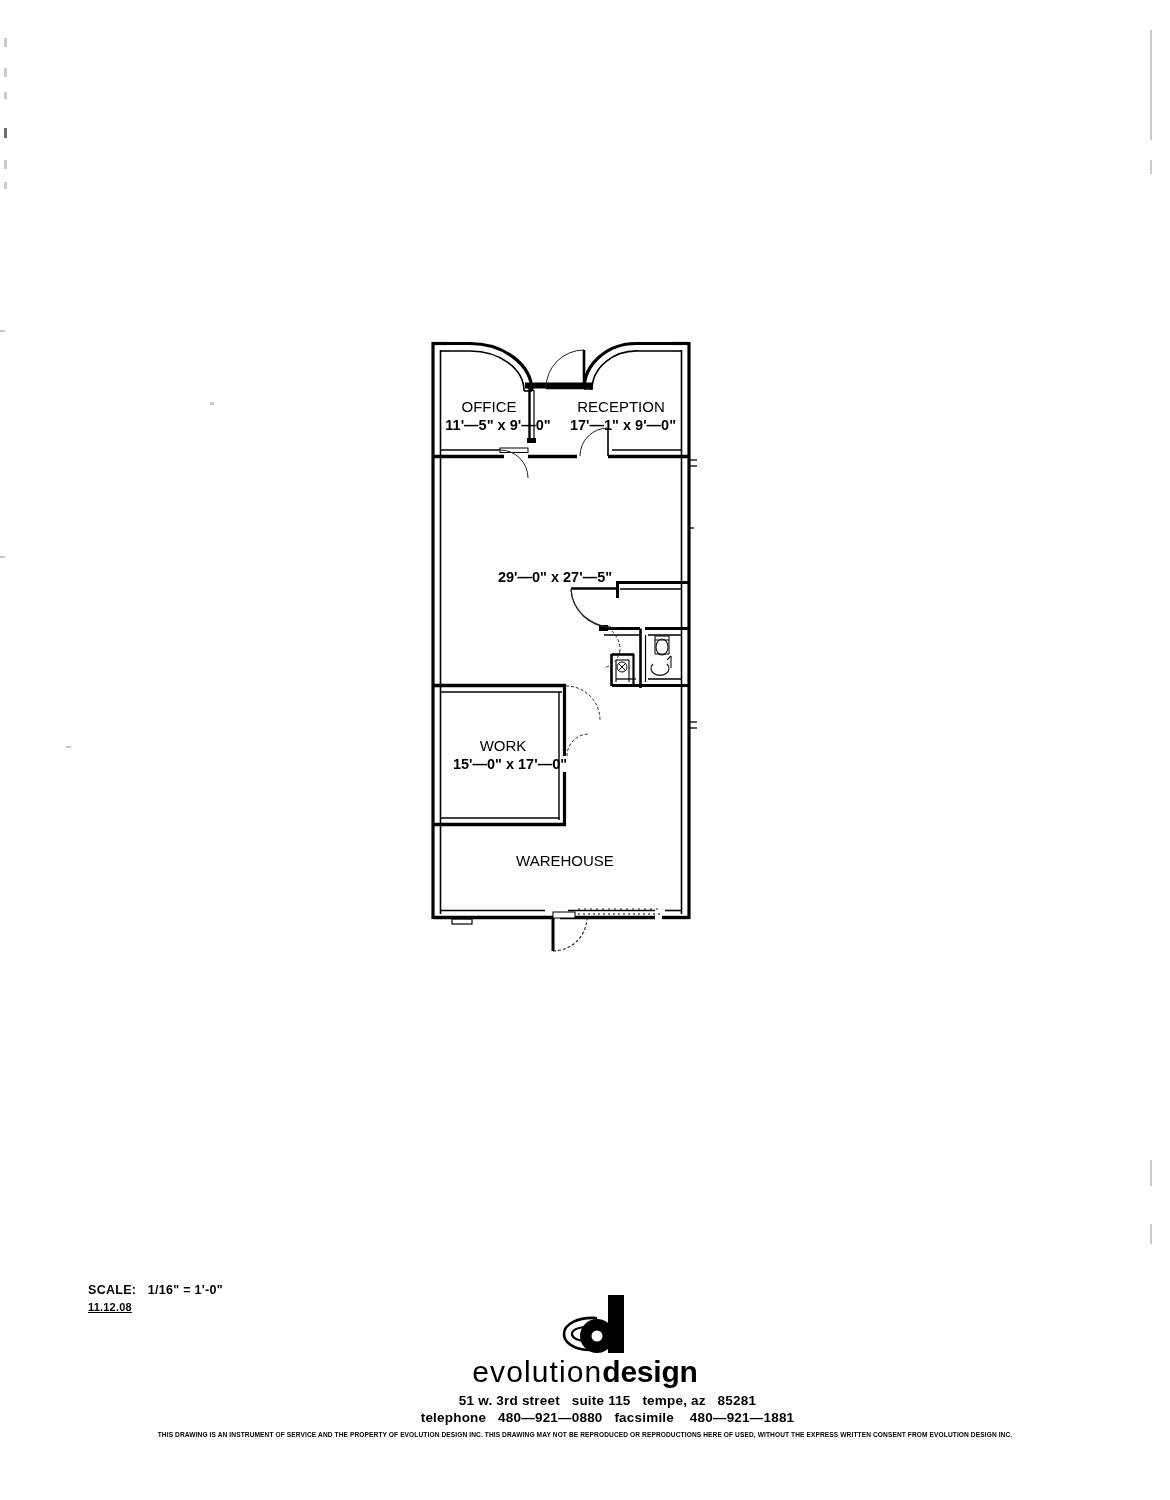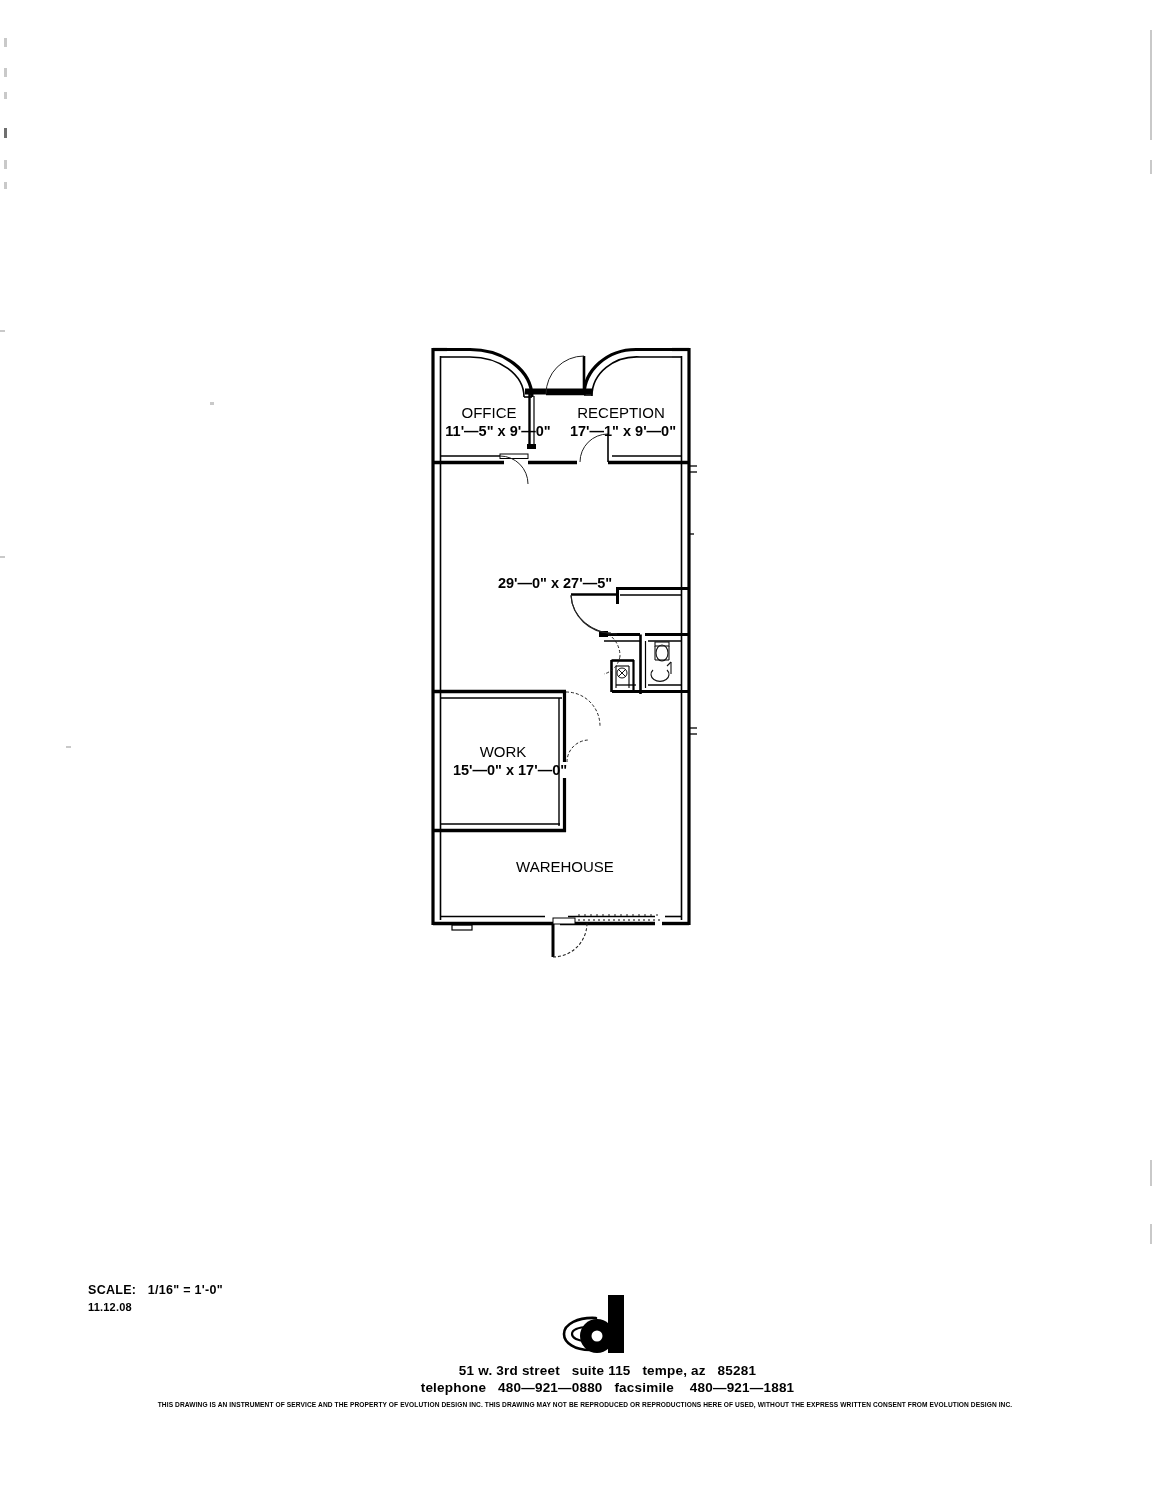--- a/index.html
+++ b/index.html
@@ -17,21 +17,21 @@
   }
   #sheet {
     position: absolute;
     inset: 0;
   }
 
   
   #plan-wrap {
     position: absolute;
     left: 0;
-    top: 10px;
+    top: 4px;
     width: 1170px;
     height: 1205px;
     pointer-events: none;
   }
   #plan-svg { display: block; }
 
   
   #left-titleblock {
     position: absolute;
     left: 88px;
@@ -44,20 +44,21 @@
     letter-spacing: 0.3px;
     white-space: pre;
     line-height: 1.25;
   }
   .tb-date {
     font-size: 11px;
     font-weight: bold;
     letter-spacing: 0.2px;
     line-height: 1.3;
     margin-top: 1px;
+    text-decoration: underline;
   }
   .tb-sheetno {
     font-size: 30px;
     font-weight: normal;
     letter-spacing: 0.5px;
     line-height: 1.05;
     margin-top: 3px;
   }
 
   
@@ -372,20 +373,23 @@
 
         <rect x="64" y="0" width="16" height="58" fill="#000"></rect>
         <circle cx="53" cy="41" r="17" fill="#000"></circle>
         <circle cx="53" cy="41" r="5.5" fill="#fff"></circle>
 
         <path d="M 52 23 C 34 22 20 29 20 39 C 20 48 31 55 46 55" fill="none" stroke="#000" stroke-width="2.6" stroke-linecap="round"></path>
         <path d="M 44 32 C 34 32 28 35 28 39 C 28 43 34 46 42 46" fill="none" stroke="#000" stroke-width="2.2" stroke-linecap="round"></path>
       </svg>
     </div>
 
+    <div id="firm-name">
+      <span class="light">evolution</span><span class="bold">design</span>
+    </div>
 
     <div class="firm-addr">51 w. 3rd street   suite 115   tempe, az   85281</div>
     <div class="firm-addr second">telephone   480—921—0880   facsimile    480—921—1881</div>
     <div id="disclaimer">THIS DRAWING IS AN INSTRUMENT OF SERVICE AND THE PROPERTY OF EVOLUTION DESIGN INC.   THIS DRAWING MAY NOT BE REPRODUCED OR REPRODUCTIONS HERE OF USED, WITHOUT THE EXPRESS WRITTEN CONSENT FROM EVOLUTION DESIGN INC.</div>
   </div>
 
   <div class="scan-tick" style="left:4px;  top:38px;  width:3px; height:9px;"></div>
   <div class="scan-tick" style="left:4px;  top:68px;  width:3px; height:9px;"></div>
   <div class="scan-tick" style="left:4px;  top:92px;  width:3px; height:7px;"></div>
   <div class="scan-tick dark" style="left:4px; top:128px; width:3px; height:10px;"></div>

